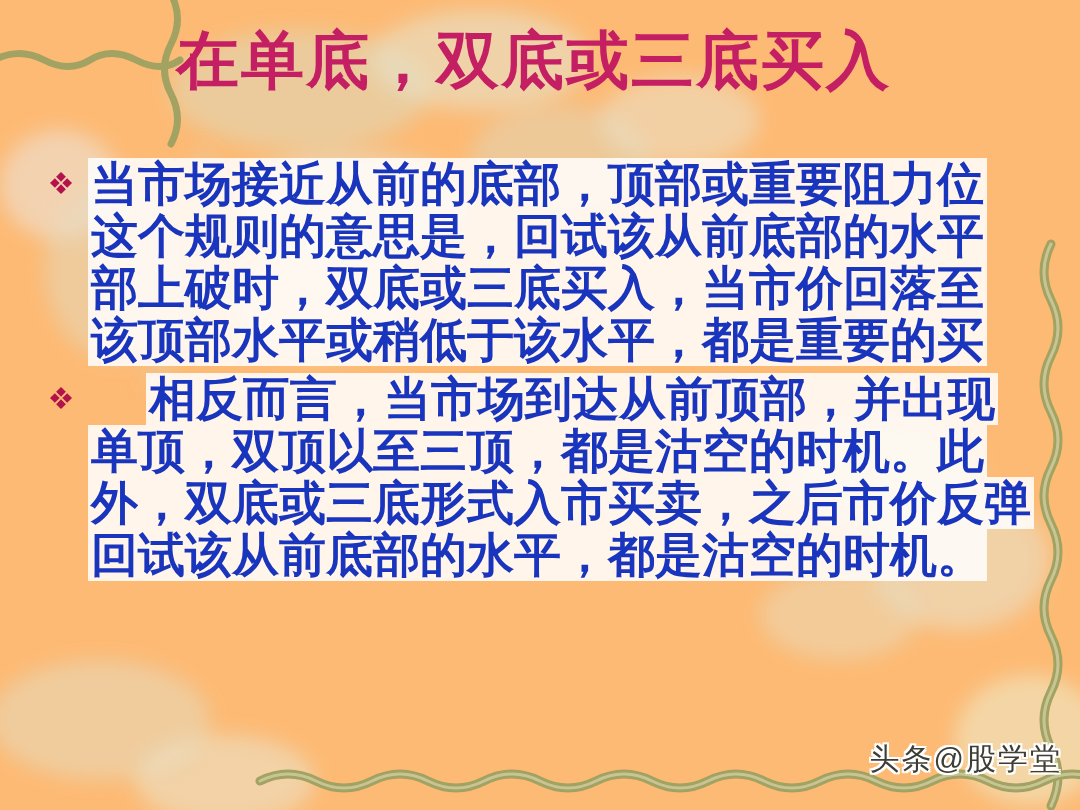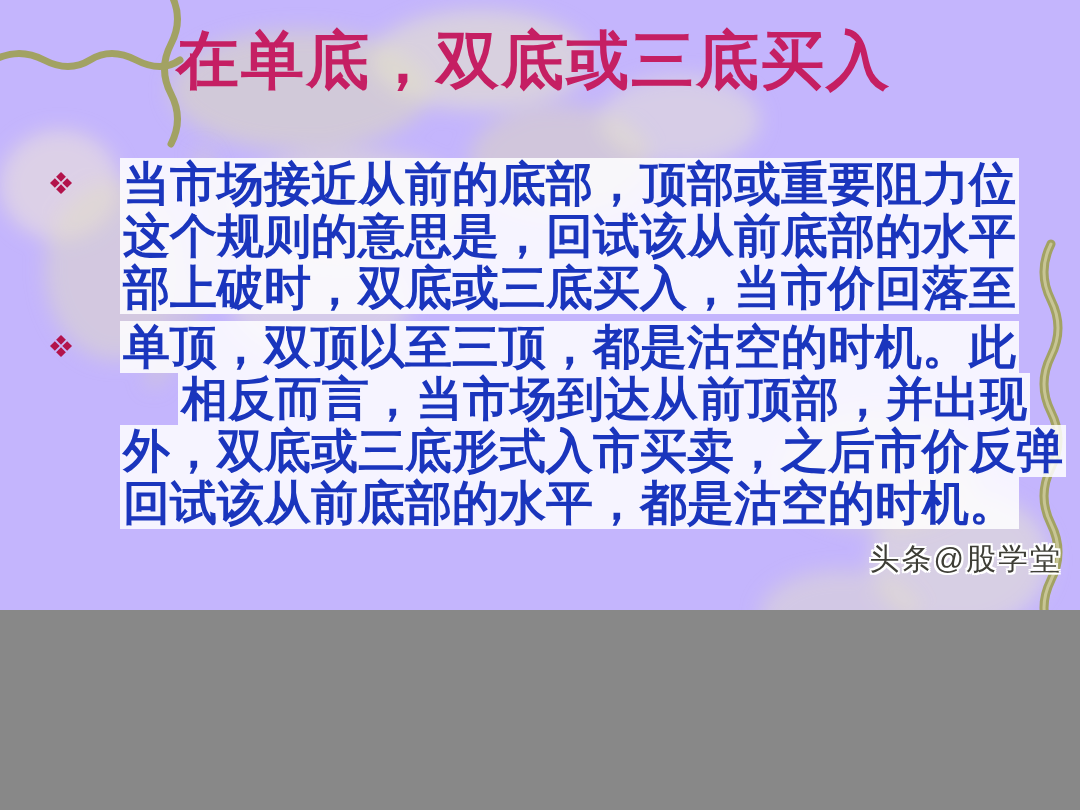--- a/index.html
+++ b/index.html
@@ -1,20 +1,20 @@
 <!DOCTYPE html>
 <html style="--title-color: #c51f63; --body-color: #1a35bd; --marker-color: #b3134b; --branch-color: #a2a263; --watermark-color: #3e3e36;"><head>
 <meta charset="utf-8">
 <style>
   html, body { margin: 0; padding: 0; background: #888; }
   .slide {
     position: relative;
     width: 1080px;
-    height: 610px;
-    background: #c4b5fd;
+    height: 810px;
+    background: #fdba74;
     overflow: hidden;
     font-family: "Liberation Serif", "DejaVu Serif", serif;
   }
   svg.florals, svg.branches {
     position: absolute;
     left: 0; top: 0;
     width: 1080px; height: 810px;
     pointer-events: none;
   }
   svg.branches { color: var(--branch-color, #a2a263); }
@@ -55,21 +55,20 @@
     line-height: 52px;
     white-space: nowrap;
     font-size: 47px;
     font-weight: bold;
     color: var(--body-color, #1a35bd);
   }
   .line.indent { text-indent: 58px; }
   .ltx {
     background: rgba(255,255,255,0.85);
     padding: 0 3px;
-    margin-left: 32px;
   }
   .watermark {
     position: absolute;
     right: 18px; bottom: 30px;
     font-family: "Liberation Sans", "DejaVu Sans", sans-serif;
     font-size: 30px;
     font-weight: normal;
     letter-spacing: 2px;
     color: var(--watermark-color, #3e3e36);
     text-shadow:
@@ -135,37 +134,38 @@
           <rect x="13" y="3.5" width="7.5" height="7.5"></rect>
           <rect x="3.5" y="13" width="7.5" height="7.5"></rect>
           <rect x="13" y="13" width="7.5" height="7.5"></rect>
         </g>
           </svg>
       </span>
       <div class="lines">
         <div class="line"><span class="ltx">当市场接近从前的底部，顶部或重要阻力位</span></div>
         <div class="line"><span class="ltx">这个规则的意思是，回试该从前底部的水平</span></div>
         <div class="line"><span class="ltx">部上破时，双底或三底买入，当市价回落至</span></div>
+        <div class="line"><span class="ltx">该顶部水平或稍低于该水平，都是重要的买</span></div>
       </div>
     </div>
 
     <div class="item">
       <span class="marker">
         <svg viewBox="0 0 24 24">
             <g fill="currentColor" transform="rotate(45 12 12)">
           <rect x="3.5" y="3.5" width="7.5" height="7.5"></rect>
           <rect x="13" y="3.5" width="7.5" height="7.5"></rect>
           <rect x="3.5" y="13" width="7.5" height="7.5"></rect>
           <rect x="13" y="13" width="7.5" height="7.5"></rect>
         </g>
           </svg>
       </span>
       <div class="lines">
+        <div class="line indent"><span class="ltx">相反而言，当市场到达从前顶部，并出现</span></div>
         <div class="line"><span class="ltx">单顶，双顶以至三顶，都是沽空的时机。此</span></div>
-        <div class="line indent"><span class="ltx">相反而言，当市场到达从前顶部，并出现</span></div>
         <div class="line"><span class="ltx">外，双底或三底形式入市买卖，之后市价反弹</span></div>
         <div class="line"><span class="ltx">回试该从前底部的水平，都是沽空的时机。</span></div>
       </div>
     </div>
 
   </div>
 
   <div class="watermark">头条@股学堂</div>
 
 </div>

